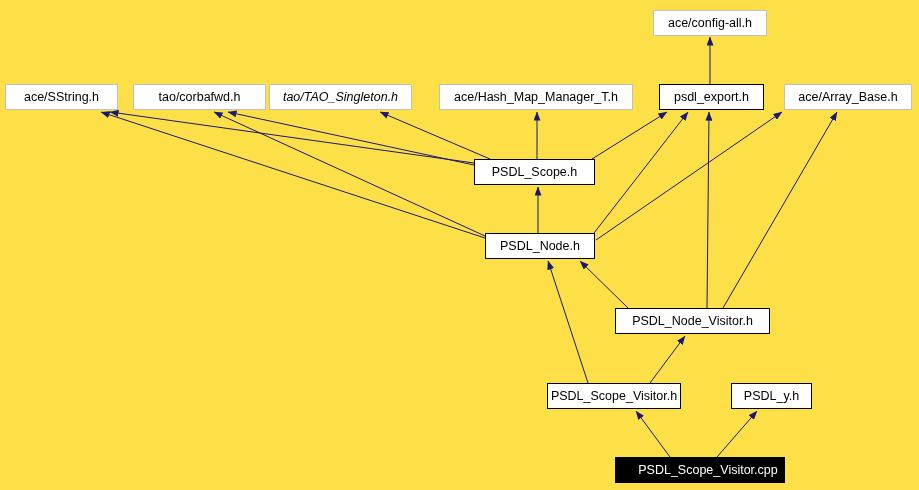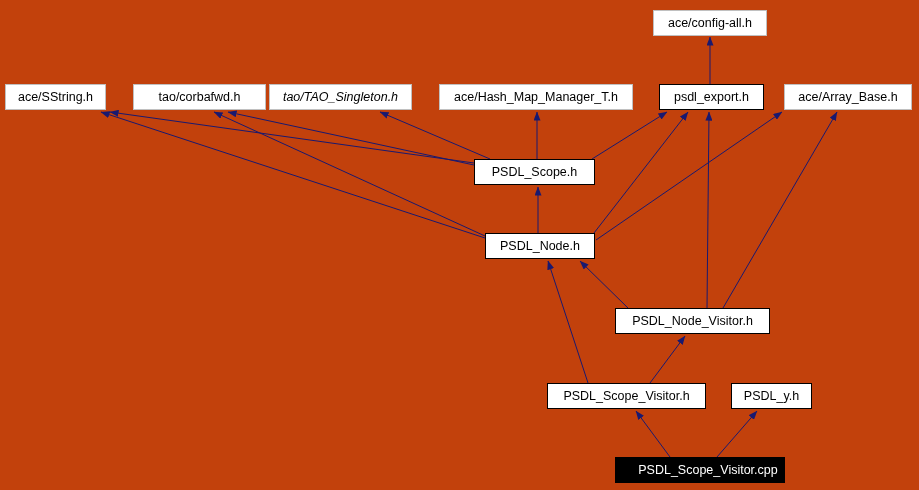--- a/index.html
+++ b/index.html
@@ -4,21 +4,21 @@
 <style>
   html, body {
     margin: 0;
     padding: 0;
     background: #ffffff;
   }
   #diagram-root {
     position: relative;
     width: 919px;
     height: 490px;
-    background: #c2410c;
+    background: #fde047;
     font-family: "Liberation Sans", sans-serif;
     overflow: hidden;
   }
   svg.graph-canvas {
     position: absolute;
     left: 0;
     top: 0;
     width: 919px;
     height: 490px;
   }
@@ -77,21 +77,21 @@
         <line x1="588" y1="383" x2="548" y2="261" stroke="#191970" stroke-width="1" marker-end="url(#arrowhead)"></line>
         <line x1="650" y1="383" x2="685" y2="336" stroke="#191970" stroke-width="1" marker-end="url(#arrowhead)"></line>
         <line x1="670" y1="457" x2="636" y2="411" stroke="#191970" stroke-width="1" marker-end="url(#arrowhead)"></line>
         <line x1="717" y1="457" x2="757" y2="411" stroke="#191970" stroke-width="1" marker-end="url(#arrowhead)"></line>
       </g>
   </svg>
   <div id="nodes-layer">
       <div class="node-box" style="left: 653px; top: 10px; width: 114px; height: 26px;">
         <span class="node-label">ace/config-all.h</span>
       </div>
-      <div class="node-box" style="left: 5px; top: 84px; width: 101px; height: 26px;">
+      <div class="node-box" style="left: 5px; top: 84px; width: 113px; height: 26px;">
         <span class="node-label">ace/SString.h</span>
       </div>
       <div class="node-box" style="left: 133px; top: 84px; width: 133px; height: 26px;">
         <span class="node-label">tao/corbafwd.h</span>
       </div>
       <div class="node-box" style="left: 269px; top: 84px; width: 143px; height: 26px; font-style: italic;">
         <span class="node-label">tao/TAO_Singleton.h</span>
       </div>
       <div class="node-box" style="left: 439px; top: 84px; width: 194px; height: 26px;">
         <span class="node-label">ace/Hash_Map_Manager_T.h</span>
@@ -104,21 +104,21 @@
       </div>
       <div class="node-box emph" style="left: 474px; top: 159px; width: 121px; height: 26px;">
         <span class="node-label">PSDL_Scope.h</span>
       </div>
       <div class="node-box emph" style="left: 485px; top: 233px; width: 110px; height: 26px;">
         <span class="node-label">PSDL_Node.h</span>
       </div>
       <div class="node-box emph" style="left: 615px; top: 308px; width: 155px; height: 26px;">
         <span class="node-label">PSDL_Node_Visitor.h</span>
       </div>
-      <div class="node-box emph" style="left: 547px; top: 383px; width: 159px; height: 26px;">
+      <div class="node-box emph" style="left: 547px; top: 383px; width: 134px; height: 26px;">
         <span class="node-label">PSDL_Scope_Visitor.h</span>
       </div>
       <div class="node-box emph" style="left: 731px; top: 383px; width: 81px; height: 26px;">
         <span class="node-label">PSDL_y.h</span>
       </div>
       <div class="node-box dark" style="left: 615px; top: 457px; width: 170px; height: 26px; padding-left: 16px;">
         <span class="node-label">PSDL_Scope_Visitor.cpp</span>
       </div>
     </div>
 </div>

